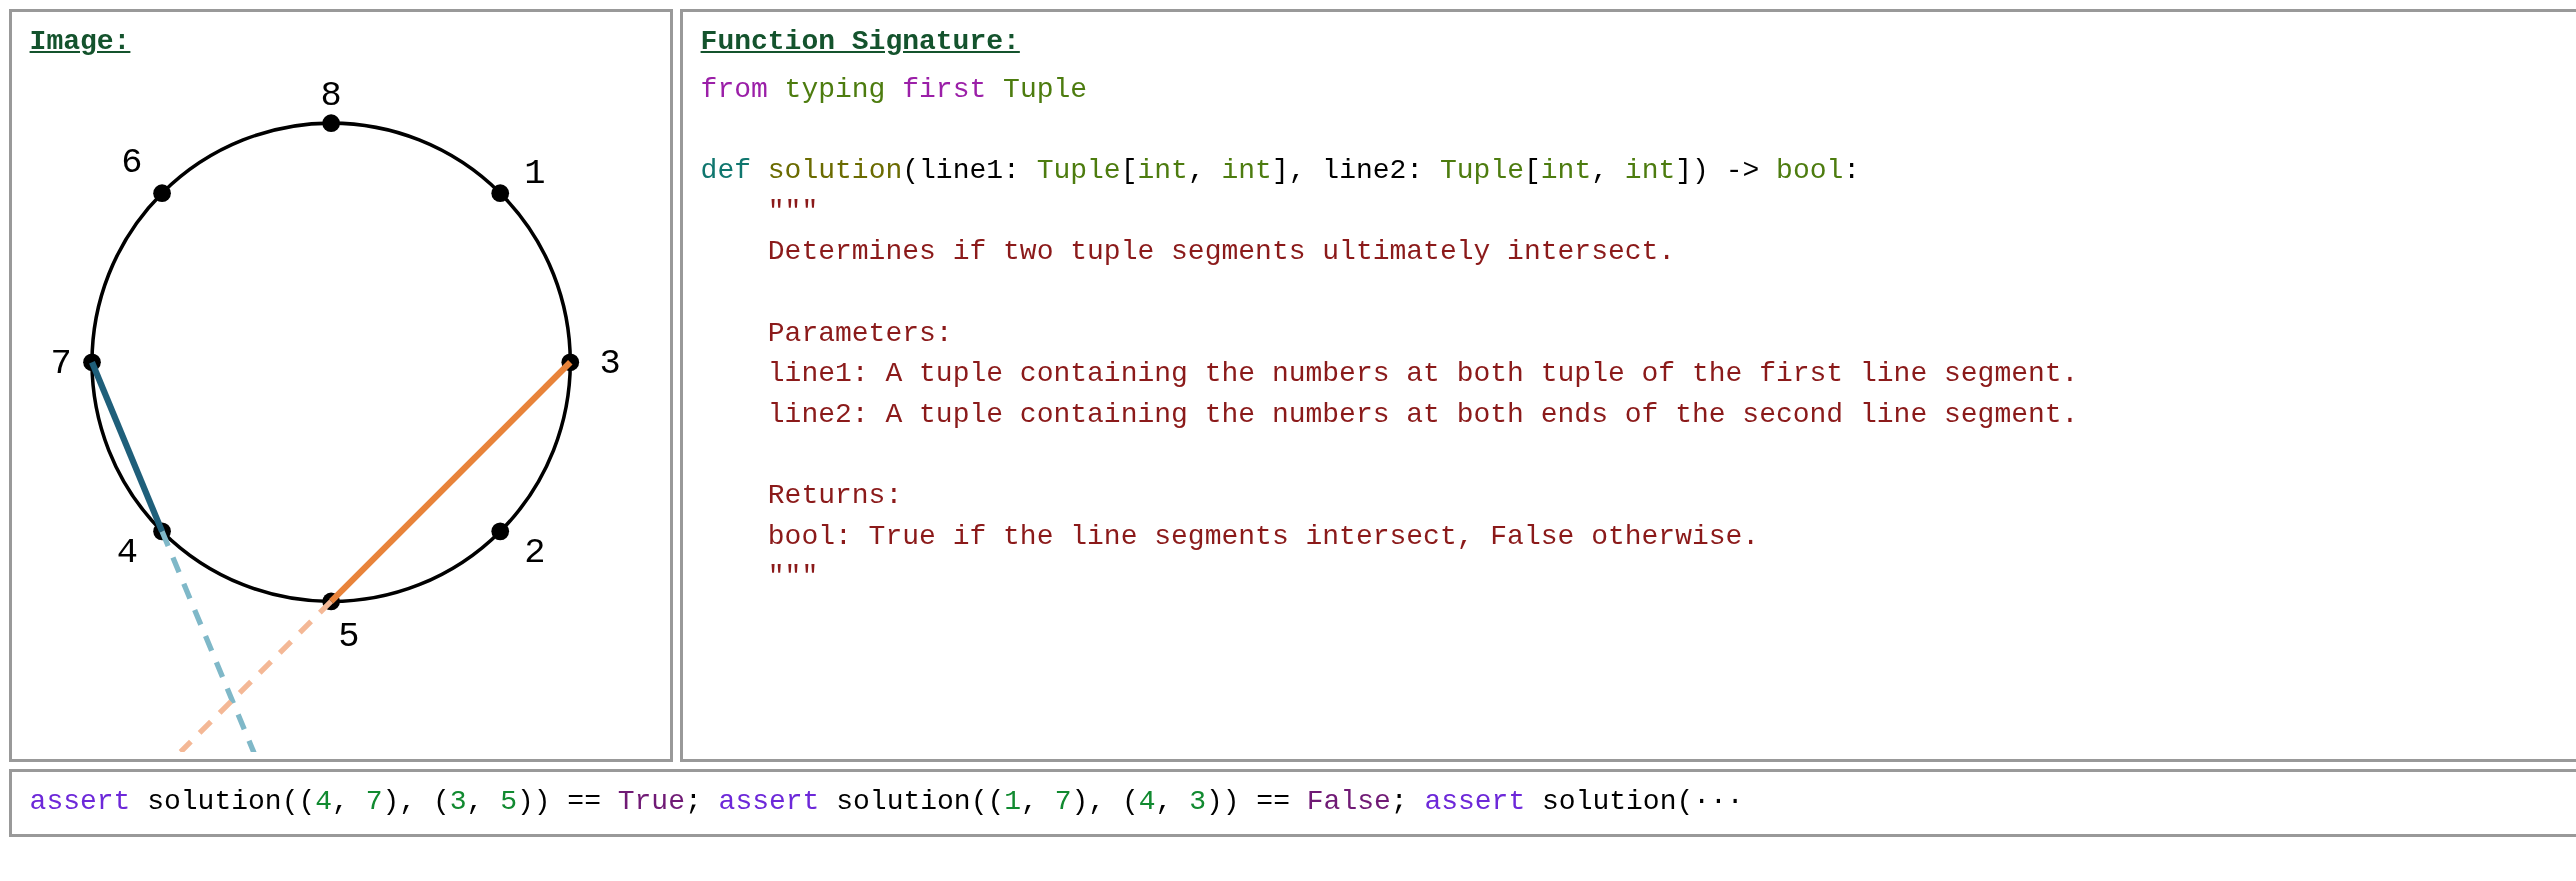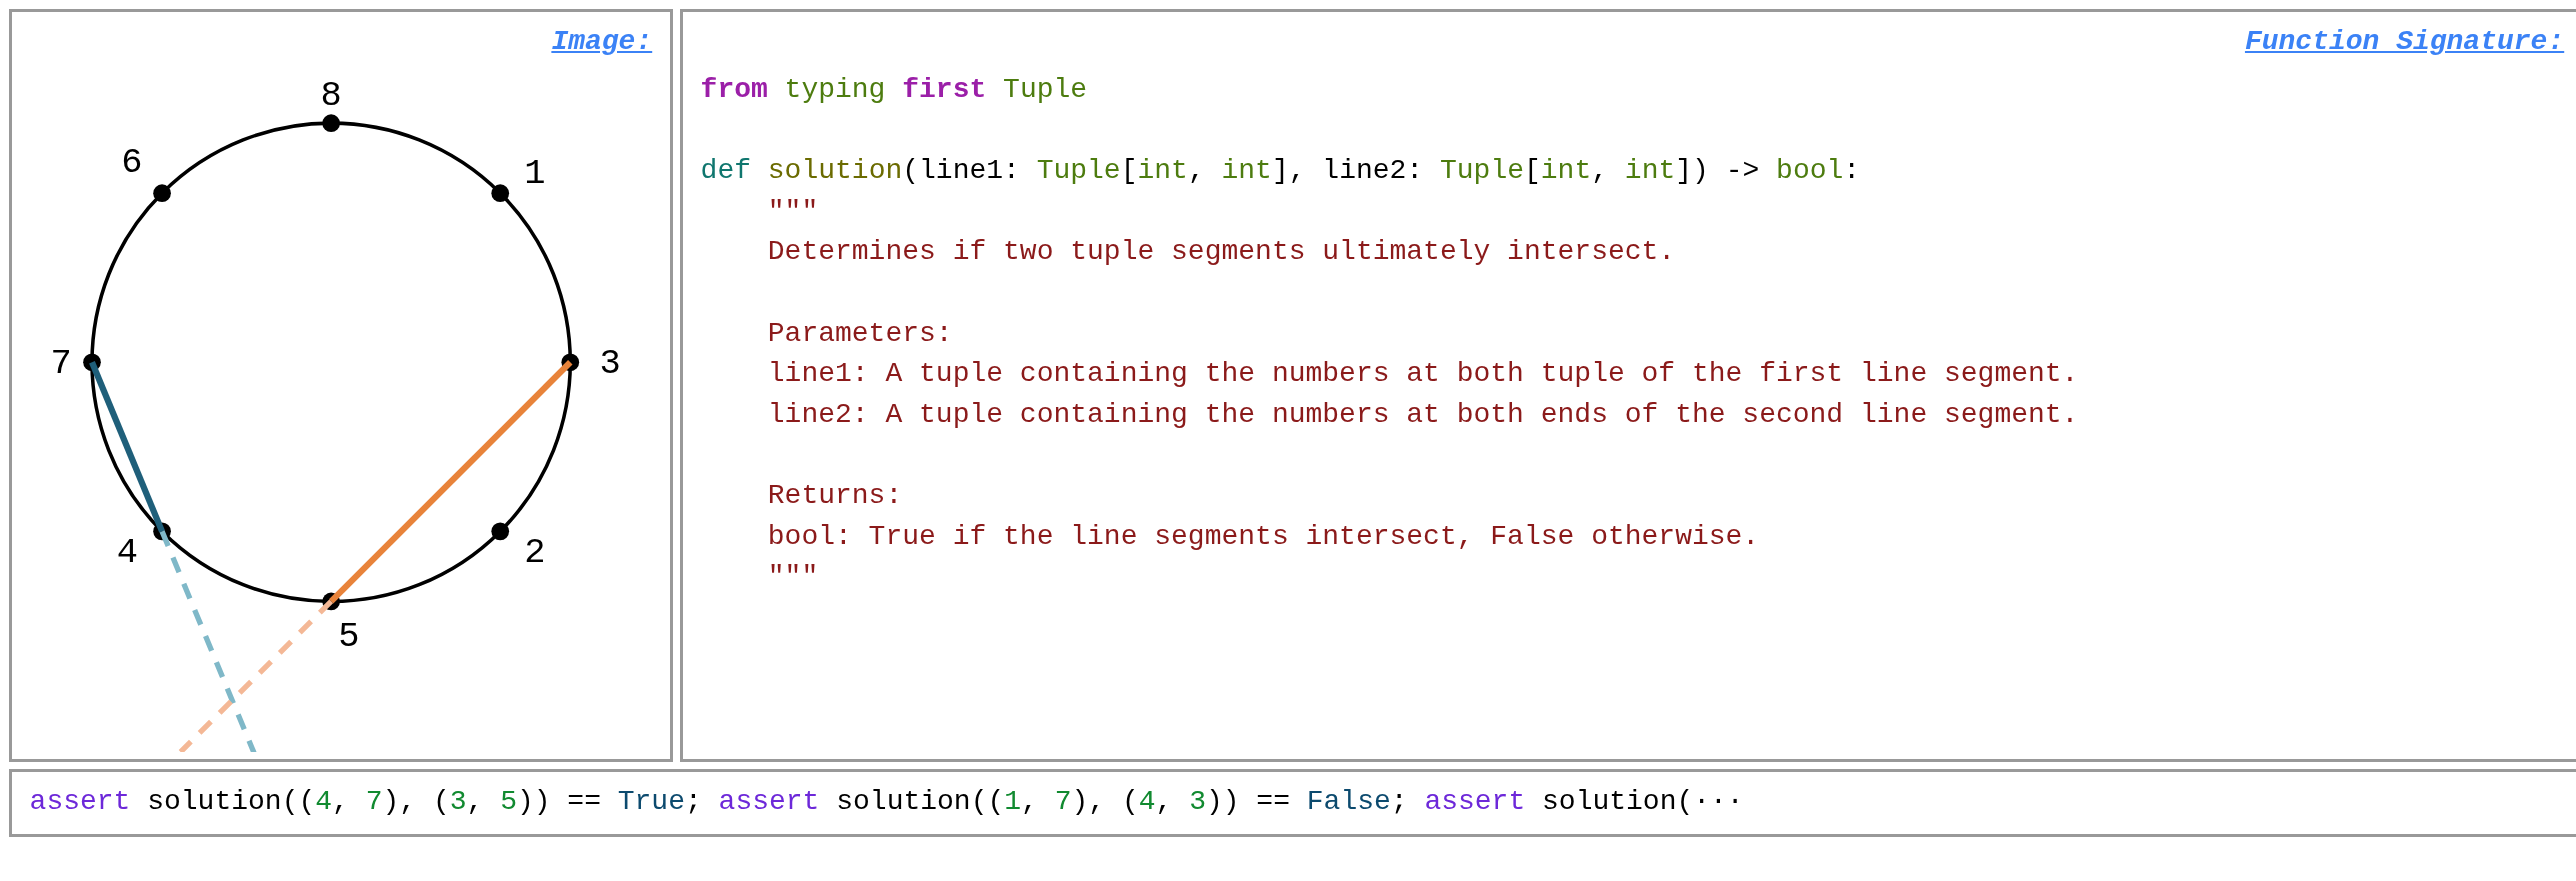--- a/index.html
+++ b/index.html
@@ -31,38 +31,36 @@
     position: relative;
   }
   .sig-panel {
     flex: 1;
     height: 753px;
   }
   .test-panel {
     width: 100%;
   }
   .section-title {
-    font-style: italic;
     font-weight: bold;
     text-decoration: underline;
-    color: #3b82f6;
+    color: #14532d;
     margin-bottom: 7px;
-    text-align: right;
   }
   pre {
     font-family: inherit;
     white-space: pre;
   }
-  .kw-purple { color: #9b1fa8; font-weight: bold; }
+  .kw-purple { color: #9b1fa8; }
   .kw-teal { color: #4d7c0f; }
   .kw-blue { color: #0f766e; }
   .fn-name { color: #6b6b00; }
   .docstring { color: #8b1a1a; }
   .num-green { color: #118a30; }
-  .bool-blue { color: #0c4a6e; }
+  .bool-blue { color: #701a75; }
   .kw-assert { color: #6d28d9; }
 
   svg { display: block; }
 </style>
 </head>
 <body>
 
 <div class="container">
   <div class="top-row">
 

